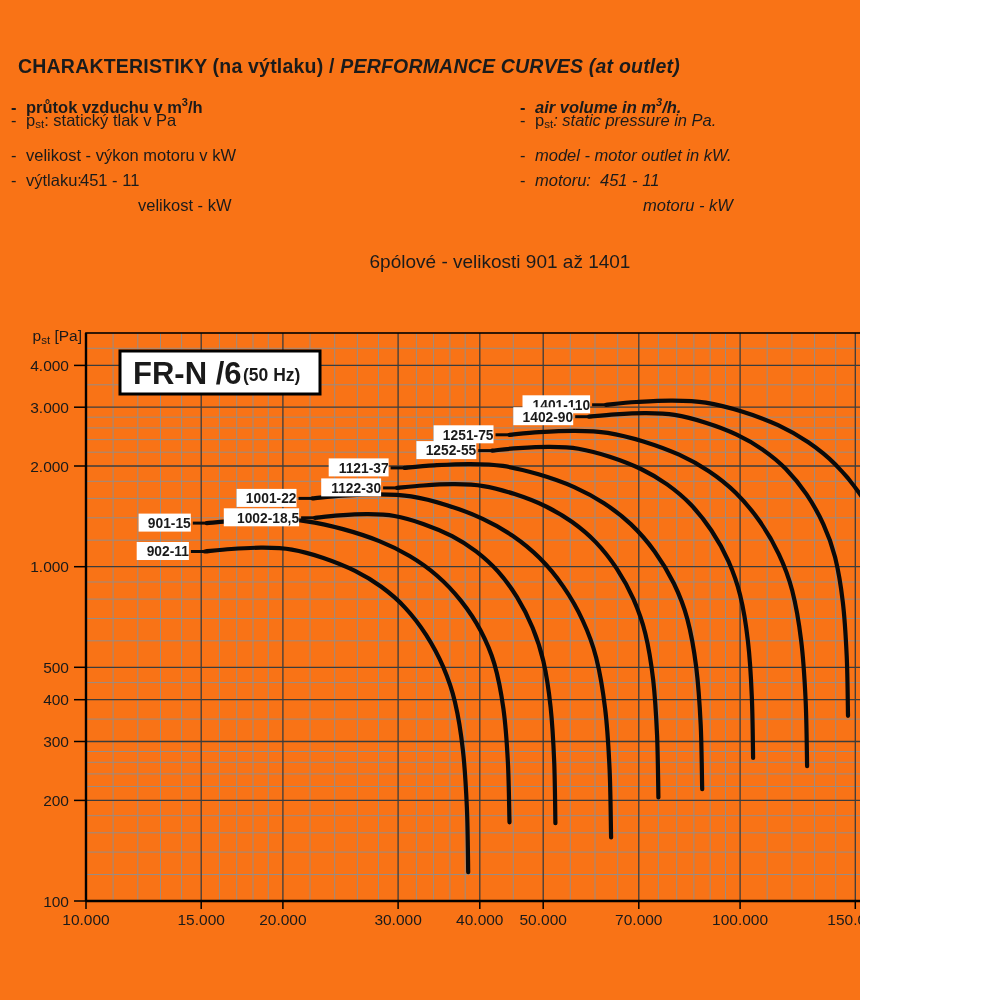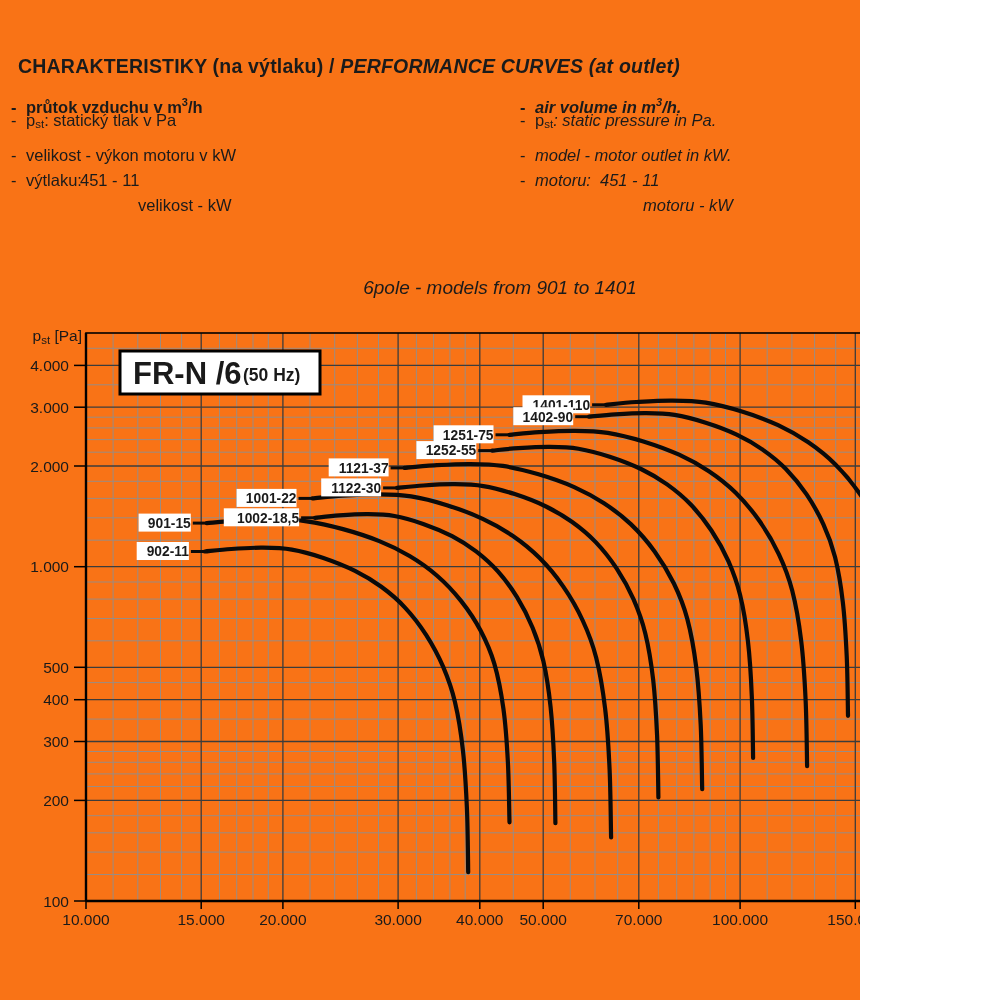--- a/index.html
+++ b/index.html
@@ -54,21 +54,21 @@
   <div class="ln enx r3 i">
     <span class="dash">-</span><span>model - motor outlet in kW.</span>
   </div>
   <div class="ln enx r4 i">
     <span class="dash">-</span><span>motoru:</span><span class="val4en">451 - 11</span>
   </div>
   <div class="ln ind-en r5 i">
     <span>motoru - kW</span>
   </div>
 
-  <div class="sub sub2 i">6pole - models from 901 to 1401</div>
+  <div class="sub sub1">6pólové - velikosti 901 až 1401</div>
 
   <svg id="chart" width="1000" height="1000" xmlns="http://www.w3.org/2000/svg">
       <line x1="113.1" y1="333" x2="113.1" y2="901" stroke="#8f8f8f" stroke-width="0.9"></line>
       <line x1="137.8" y1="333" x2="137.8" y2="901" stroke="#8f8f8f" stroke-width="0.9"></line>
       <line x1="160.5" y1="333" x2="160.5" y2="901" stroke="#8f8f8f" stroke-width="0.9"></line>
       <line x1="181.6" y1="333" x2="181.6" y2="901" stroke="#8f8f8f" stroke-width="0.9"></line>
       <line x1="219.5" y1="333" x2="219.5" y2="901" stroke="#8f8f8f" stroke-width="0.9"></line>
       <line x1="236.7" y1="333" x2="236.7" y2="901" stroke="#8f8f8f" stroke-width="0.9"></line>
       <line x1="253" y1="333" x2="253" y2="901" stroke="#8f8f8f" stroke-width="0.9"></line>
       <line x1="268.3" y1="333" x2="268.3" y2="901" stroke="#8f8f8f" stroke-width="0.9"></line>

